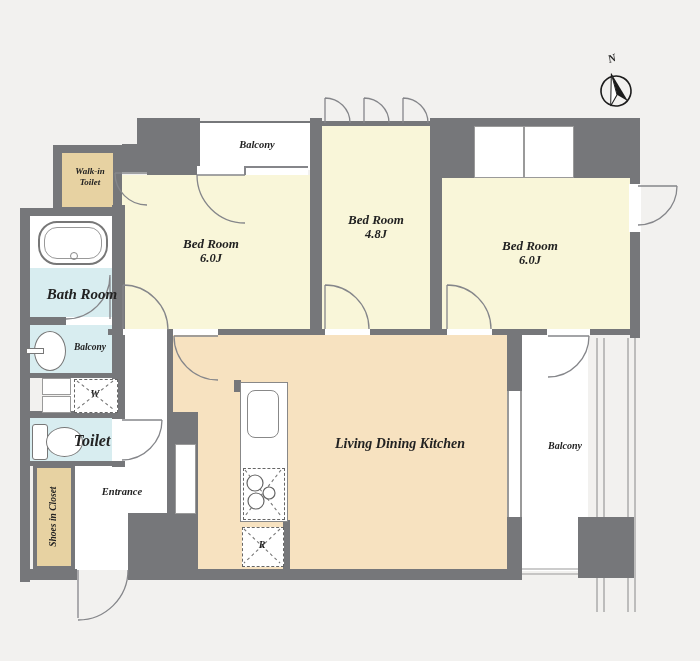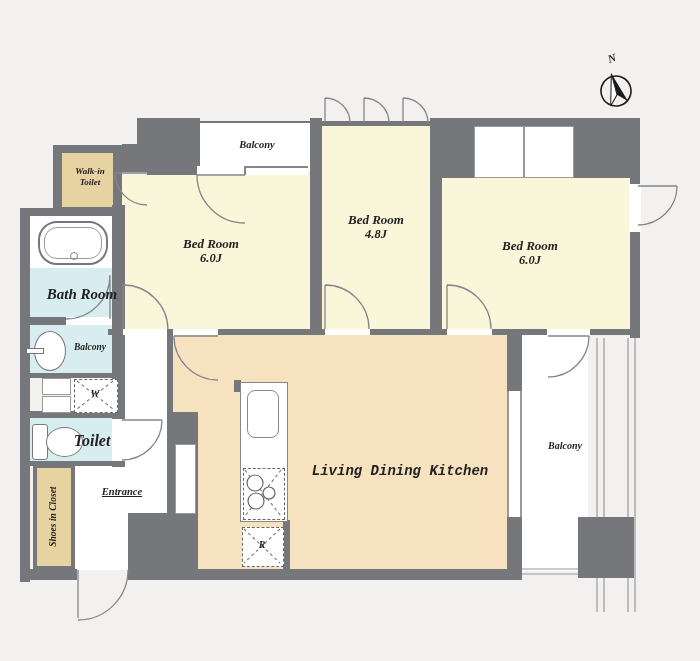--- a/index.html
+++ b/index.html
@@ -176,23 +176,23 @@
   <div class="lbl" style="left:42px;top:286px;width:80px;font-size:15px;">Bath Room</div>
 
   <div class="lbl" style="left:60px;top:342px;width:60px;font-size:9.5px;">Balcony</div>
 
   <div class="lbl" style="left:80px;top:388px;width:30px;font-size:10px;">W</div>
 
   <div class="lbl" style="left:62px;top:432px;width:60px;font-size:16px;">Toilet</div>
 
   <div class="lbl" style="left:1px;top:511px;width:106px;font-size:9.5px;transform:rotate(-90deg);">Shoes in Closet</div>
 
-  <div class="lbl" style="left:72px;top:486px;width:100px;font-size:10.5px;text-decoration:underline;">Entrance</div>
+  <div class="lbl" style="left:72px;top:486px;width:100px;font-size:10.5px;">Entrance</div>
 
-  <div class="lbl" style="left:290px;top:463px;width:220px;font-size:14px;font-family:Liberation Mono, monospace;">
+  <div class="lbl" style="left:290px;top:436px;width:220px;font-size:14px;">
     <div>Living Dining Kitchen</div>
   </div>
 
   <div class="lbl" style="left:247px;top:539px;width:30px;font-size:10px;">R</div>
 
   <div class="lbl" style="left:525px;top:440px;width:80px;font-size:10px;">Balcony</div>
 
 </div>
 
 </body></html>

